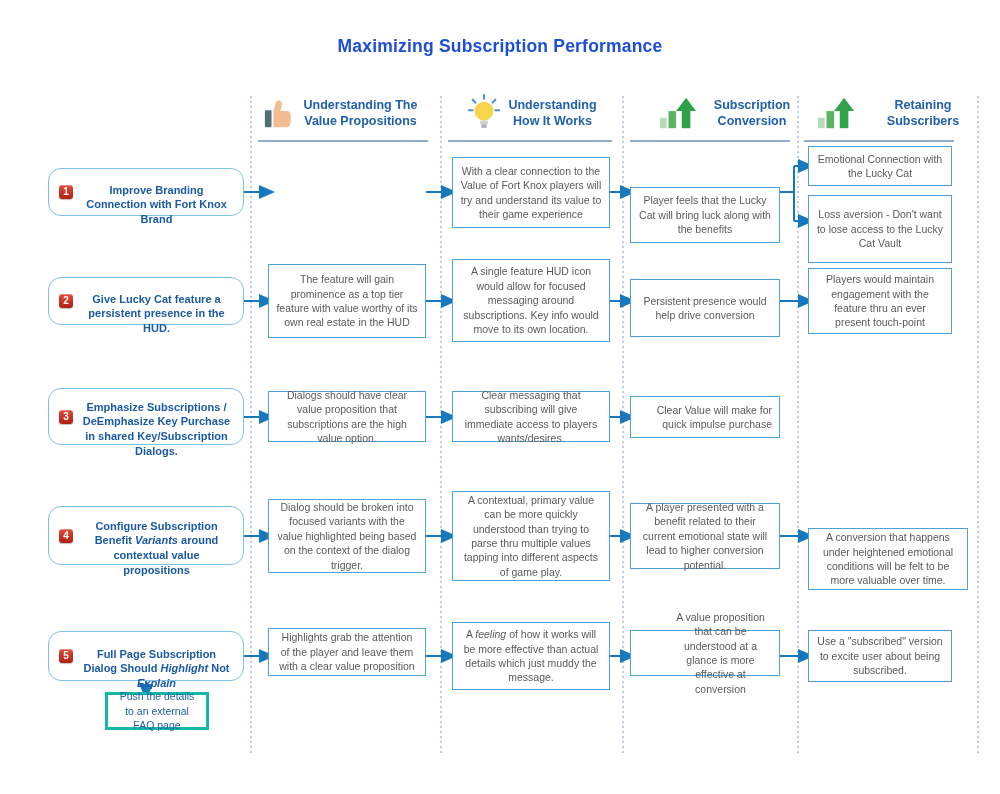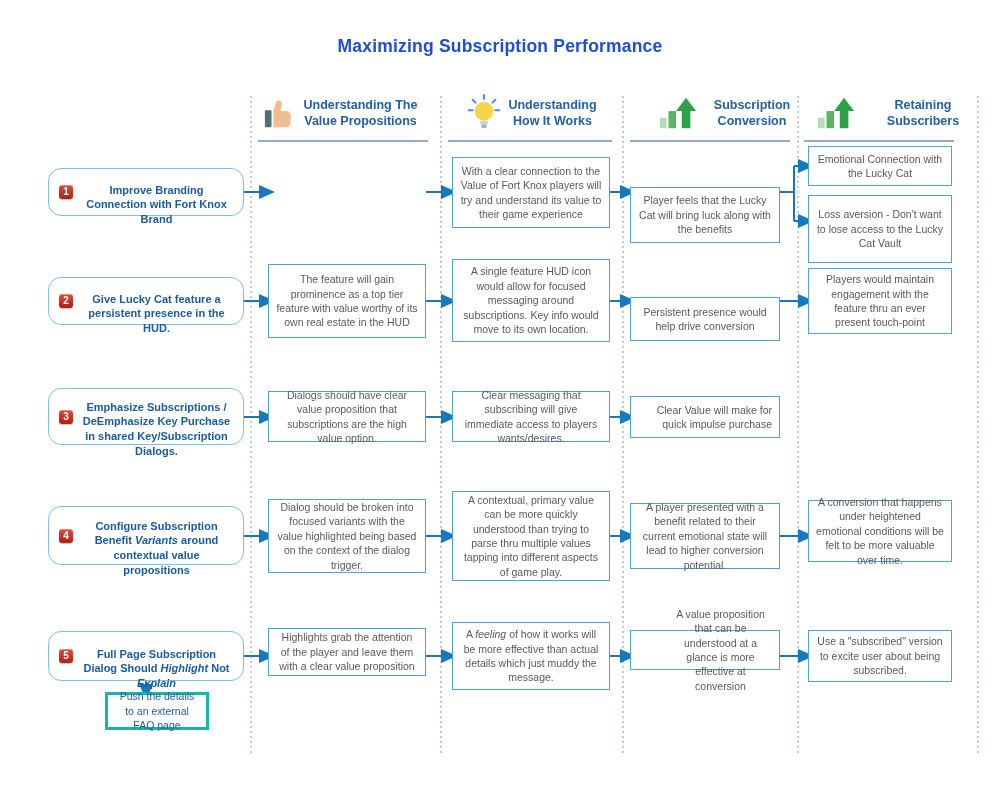--- a/index.html
+++ b/index.html
@@ -162,45 +162,45 @@
   <div class="box" style="left:630px;top:164px;width:150px;height:56px;margin-top:23px;">Player feels that the Lucky Cat will bring luck along with the benefits</div>
   <div class="box" style="left:808px;top:146px;width:144px;height:40px;">Emotional Connection with the Lucky Cat</div>
   <div class="box" style="left:808px;top:195px;width:144px;height:68px;">Loss aversion - Don't want to lose access to the Lucky Cat Vault</div>
 
   <div class="lbox" style="left:48px;top:277px;width:196px;height:48px;">
     <span class="badge">2</span>
     <span class="txt">Give Lucky Cat feature a persistent presence in the HUD.</span>
   </div>
   <div class="box" style="left:268px;top:264px;width:158px;height:74px;">The feature will gain prominence as a top tier feature with value worthy of its own real estate in the HUD</div>
   <div class="box" style="left:452px;top:259px;width:158px;height:83px;">A single feature HUD icon would allow for focused messaging around subscriptions. Key info would move to its own location.</div>
-  <div class="box" style="left:630px;top:279px;width:150px;height:44px;margin-top:18px;">Persistent presence would help drive conversion</div>
+  <div class="box" style="left:630px;top:279px;width:150px;height:58px;">Persistent presence would help drive conversion</div>
   <div class="box" style="left:808px;top:268px;width:144px;height:66px;">Players would maintain engagement with the feature thru an ever present touch-point</div>
 
   <div class="lbox" style="left:48px;top:388px;width:196px;height:57px;">
     <span class="badge">3</span>
     <span class="txt">Emphasize Subscriptions / DeEmphasize Key Purchase in shared Key/Subscription Dialogs.</span>
   </div>
   <div class="box" style="left:268px;top:391px;width:158px;height:51px;">Dialogs should have clear value proposition that subscriptions are the high value option.</div>
   <div class="box" style="left:452px;top:391px;width:158px;height:51px;">Clear messaging that subscribing will give immediate access to players wants/desires.</div>
   <div class="box" style="left:630px;top:396px;width:150px;height:42px;text-align:right;">Clear Value will make for quick impulse purchase</div>
 
   <div class="lbox" style="left:48px;top:506px;width:196px;height:59px;">
     <span class="badge">4</span>
     <span class="txt"><span>Configure Subscription Benefit </span><span class="italic">Variants</span><span> around contextual value propositions</span></span>
   </div>
   <div class="box" style="left:268px;top:499px;width:158px;height:74px;">Dialog should be broken into focused variants with the value highlighted being based on the context of the dialog trigger.</div>
   <div class="box" style="left:452px;top:491px;width:158px;height:90px;">A contextual, primary value can be more quickly understood than trying to parse thru multiple values tapping into different aspects of game play.</div>
   <div class="box" style="left:630px;top:503px;width:150px;height:66px;">A player presented with a benefit related to their current emotional state will lead to higher conversion potential.</div>
-  <div class="box" style="left:808px;top:500px;width:144px;height:62px;">A conversion that happens under heightened emotional conditions will be felt to be more valuable over time.</div>
+  <div class="box" style="left:808px;top:528px;width:160px;height:62px;">A conversion that happens under heightened emotional conditions will be felt to be more valuable over time.</div>
 
   <div class="lbox" style="left:48px;top:631px;width:196px;height:50px;">
     <span class="badge">5</span>
     <span class="txt"><span>Full Page Subscription Dialog Should </span><span class="italic">Highlight</span><span> Not </span><span class="italic">Explain</span></span>
   </div>
   <div class="box" style="left:268px;top:628px;width:158px;height:48px;">Highlights grab the attention of the player and leave them with a clear value proposition</div>
   <div class="box" style="left:452px;top:622px;width:158px;height:68px;">
       <span><span>A </span><span class="italic">feeling</span><span> of how it works will be more effective than actual details which just muddy the message.</span></span>
     </div>
-  <div class="box" style="left:630px;top:630px;width:150px;height:40px;padding-left:38px;">A value proposition that can be understood at a glance is more effective at conversion</div>
+  <div class="box" style="left:630px;top:630px;width:150px;height:46px;padding-left:38px;">A value proposition that can be understood at a glance is more effective at conversion</div>
   <div class="box" style="left:808px;top:630px;width:144px;height:52px;">Use a "subscribed" version to excite user about being subscribed.</div>
   <div class="faq" style="left:105px;top:692px;width:104px;height:38px;">Push the details to an external FAQ page</div>
 
 </div>
 
 </body></html>

